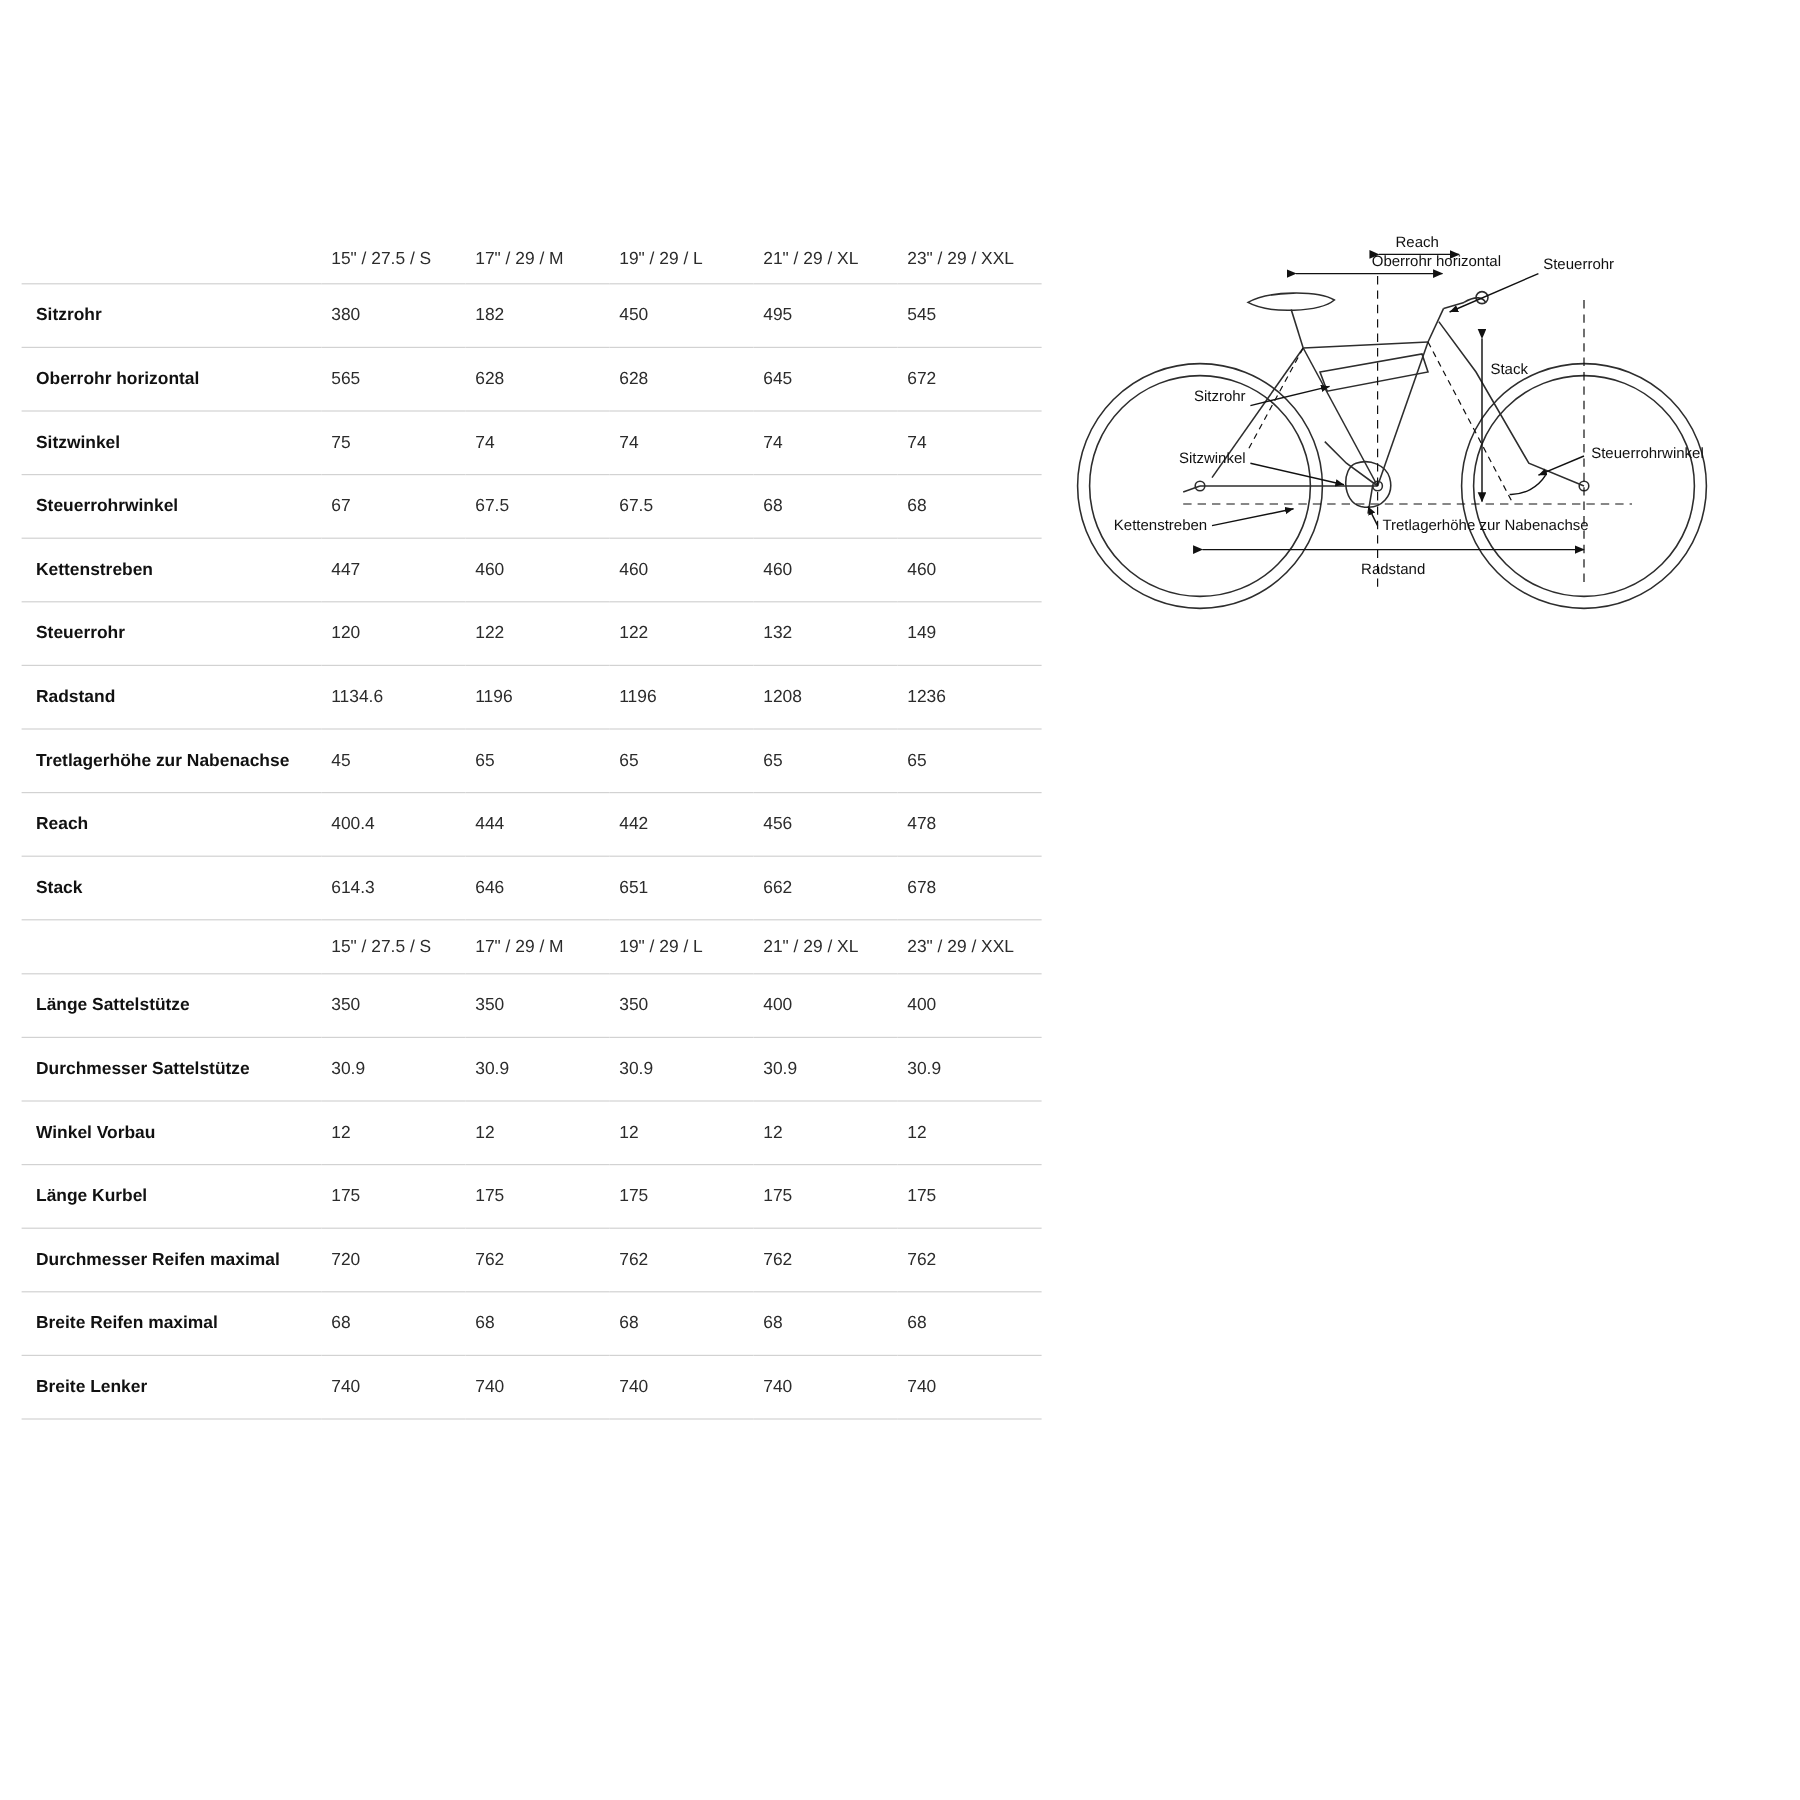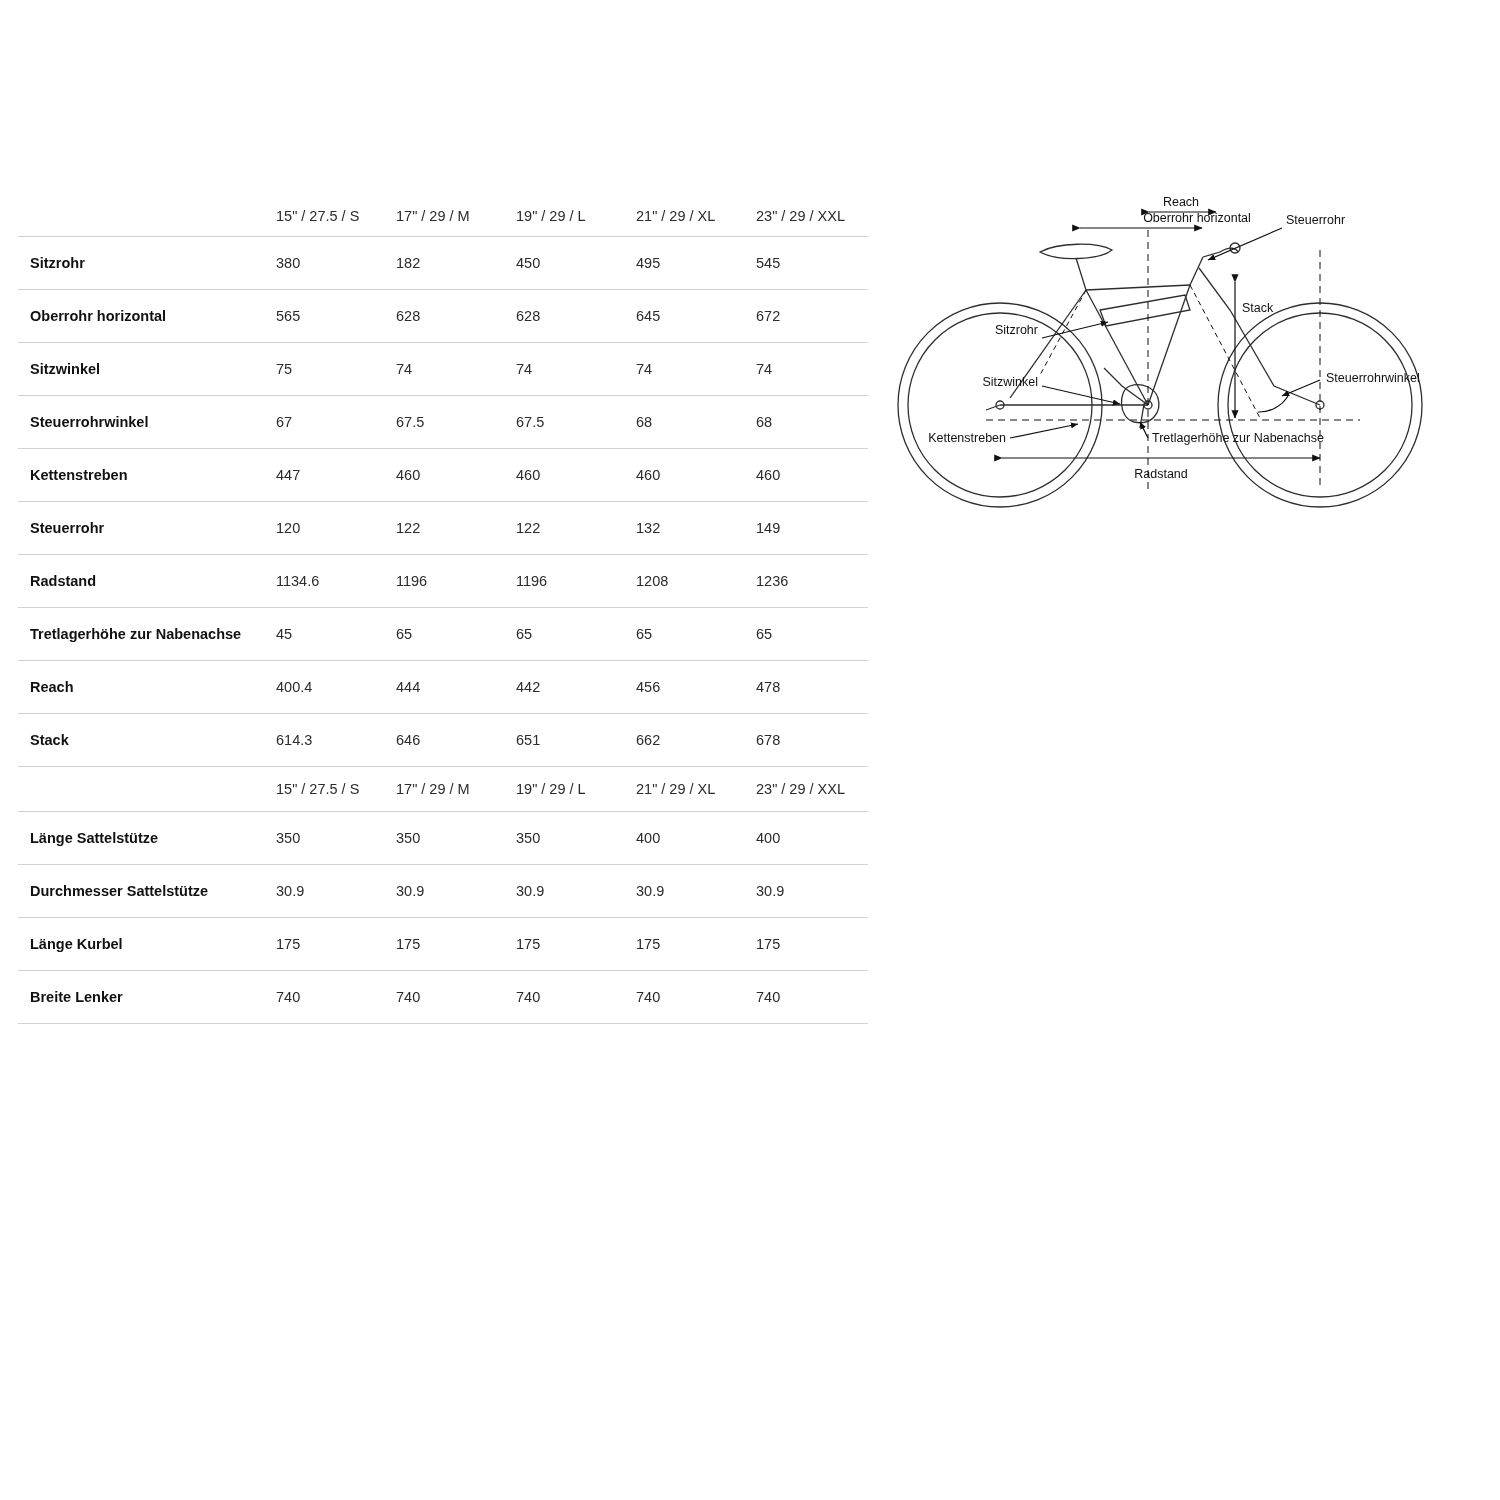--- a/index.html
+++ b/index.html
@@ -213,26 +213,50 @@
       </tr>
       <tr>
         <td class="label">Durchmesser Sattelstütze</td>
         <td class="sz">30.9</td>
         <td class="sz">30.9</td>
         <td class="sz">30.9</td>
         <td class="sz">30.9</td>
         <td class="sz">30.9</td>
       </tr>
       <tr>
+        <td class="label">Winkel Vorbau</td>
+        <td class="sz">12</td>
+        <td class="sz">12</td>
+        <td class="sz">12</td>
+        <td class="sz">12</td>
+        <td class="sz">12</td>
+      </tr>
+      <tr>
         <td class="label">Länge Kurbel</td>
         <td class="sz">175</td>
         <td class="sz">175</td>
         <td class="sz">175</td>
         <td class="sz">175</td>
         <td class="sz">175</td>
+      </tr>
+      <tr>
+        <td class="label">Durchmesser Reifen maximal</td>
+        <td class="sz">720</td>
+        <td class="sz">762</td>
+        <td class="sz">762</td>
+        <td class="sz">762</td>
+        <td class="sz">762</td>
+      </tr>
+      <tr>
+        <td class="label">Breite Reifen maximal</td>
+        <td class="sz">68</td>
+        <td class="sz">68</td>
+        <td class="sz">68</td>
+        <td class="sz">68</td>
+        <td class="sz">68</td>
       </tr>
       <tr>
         <td class="label">Breite Lenker</td>
         <td class="sz">740</td>
         <td class="sz">740</td>
         <td class="sz">740</td>
         <td class="sz">740</td>
         <td class="sz">740</td>
       </tr>
     </tbody>

